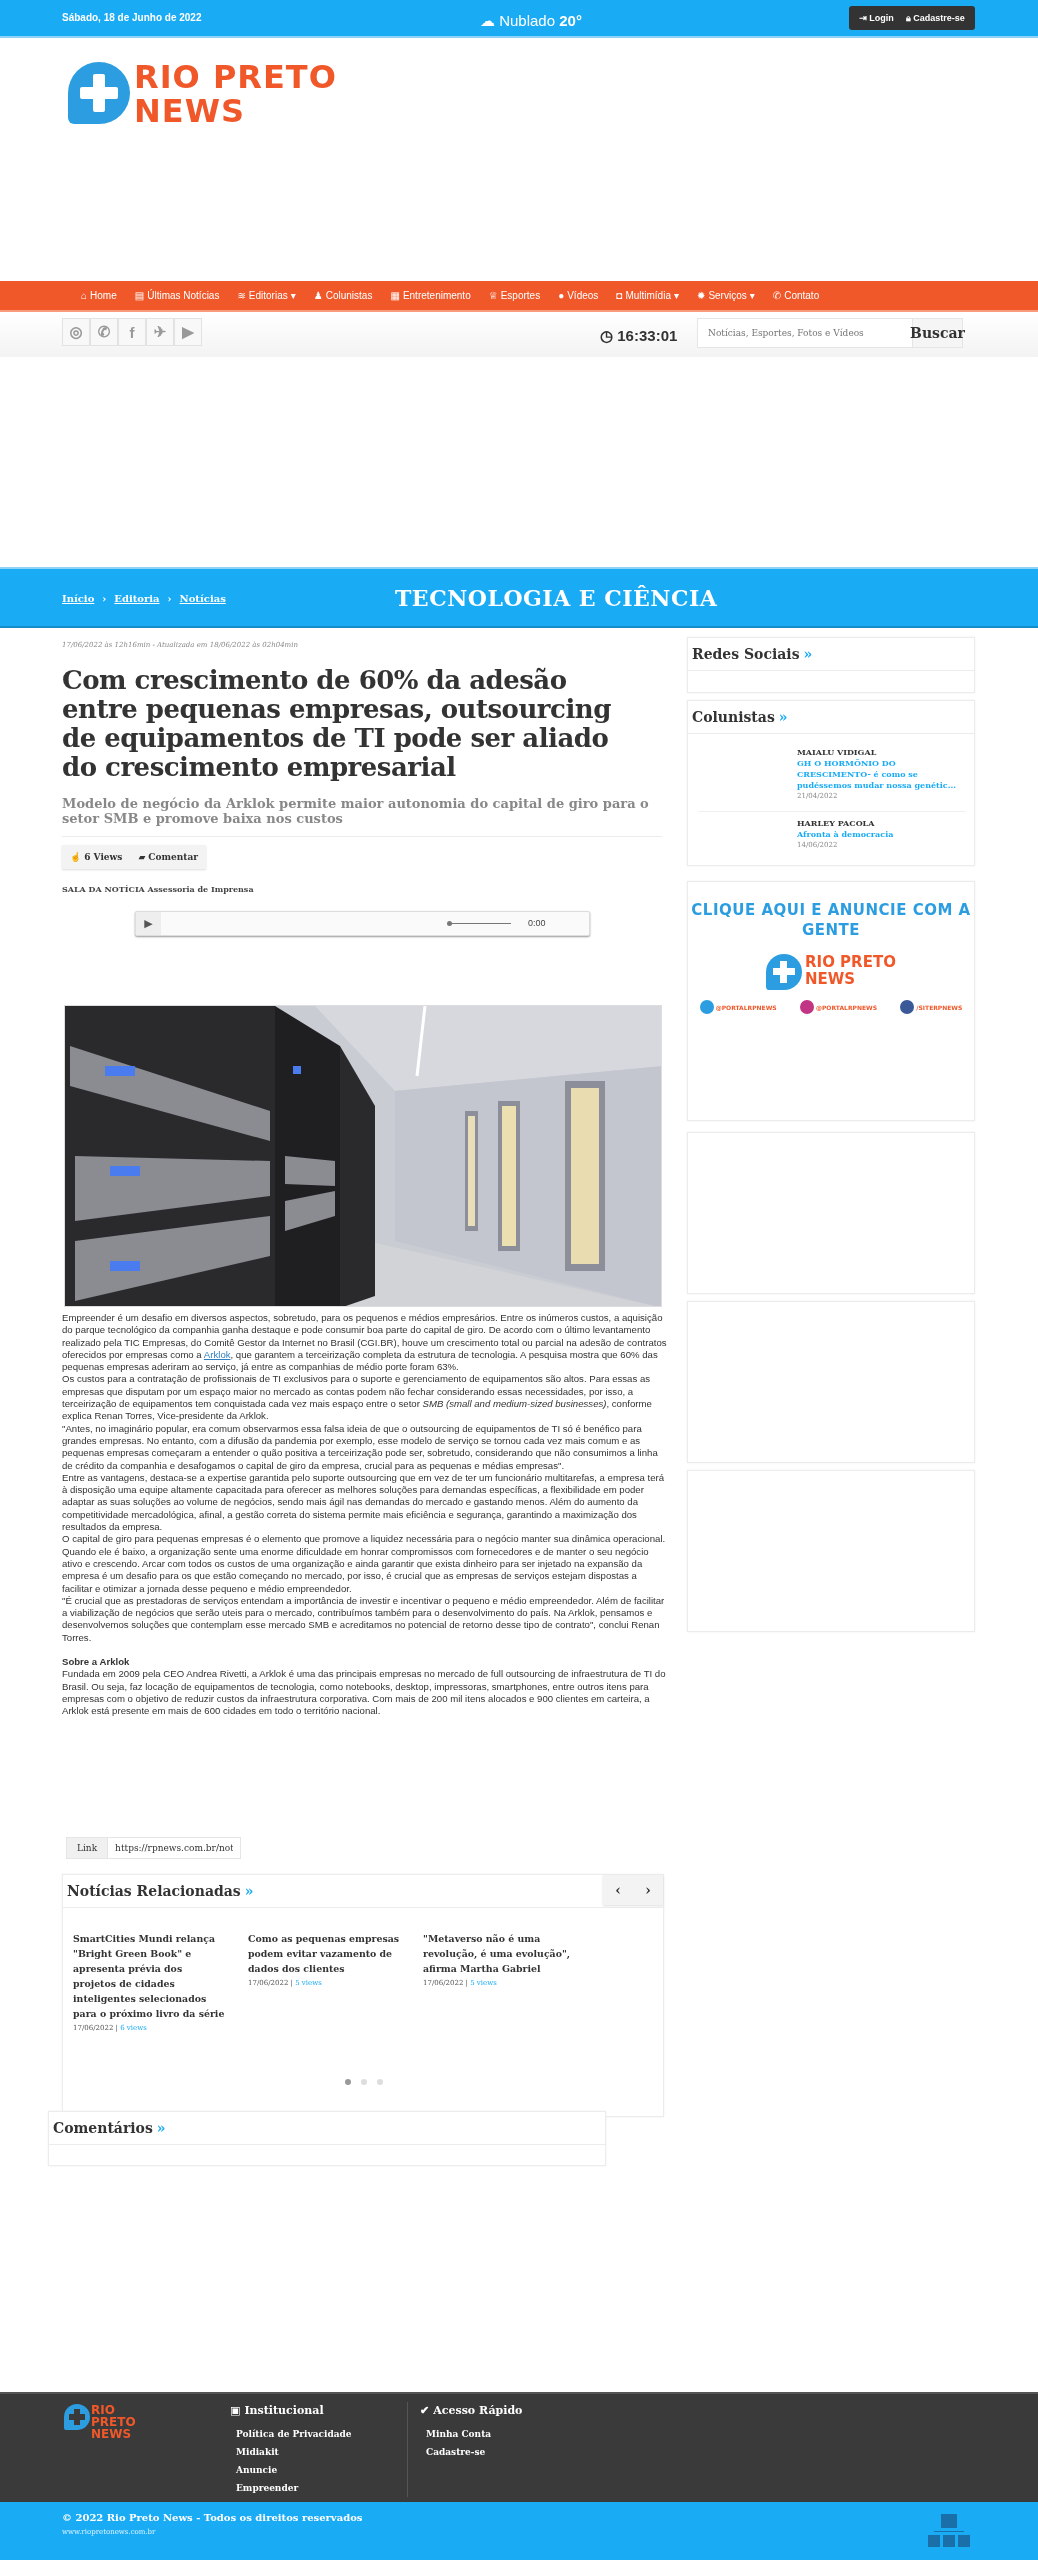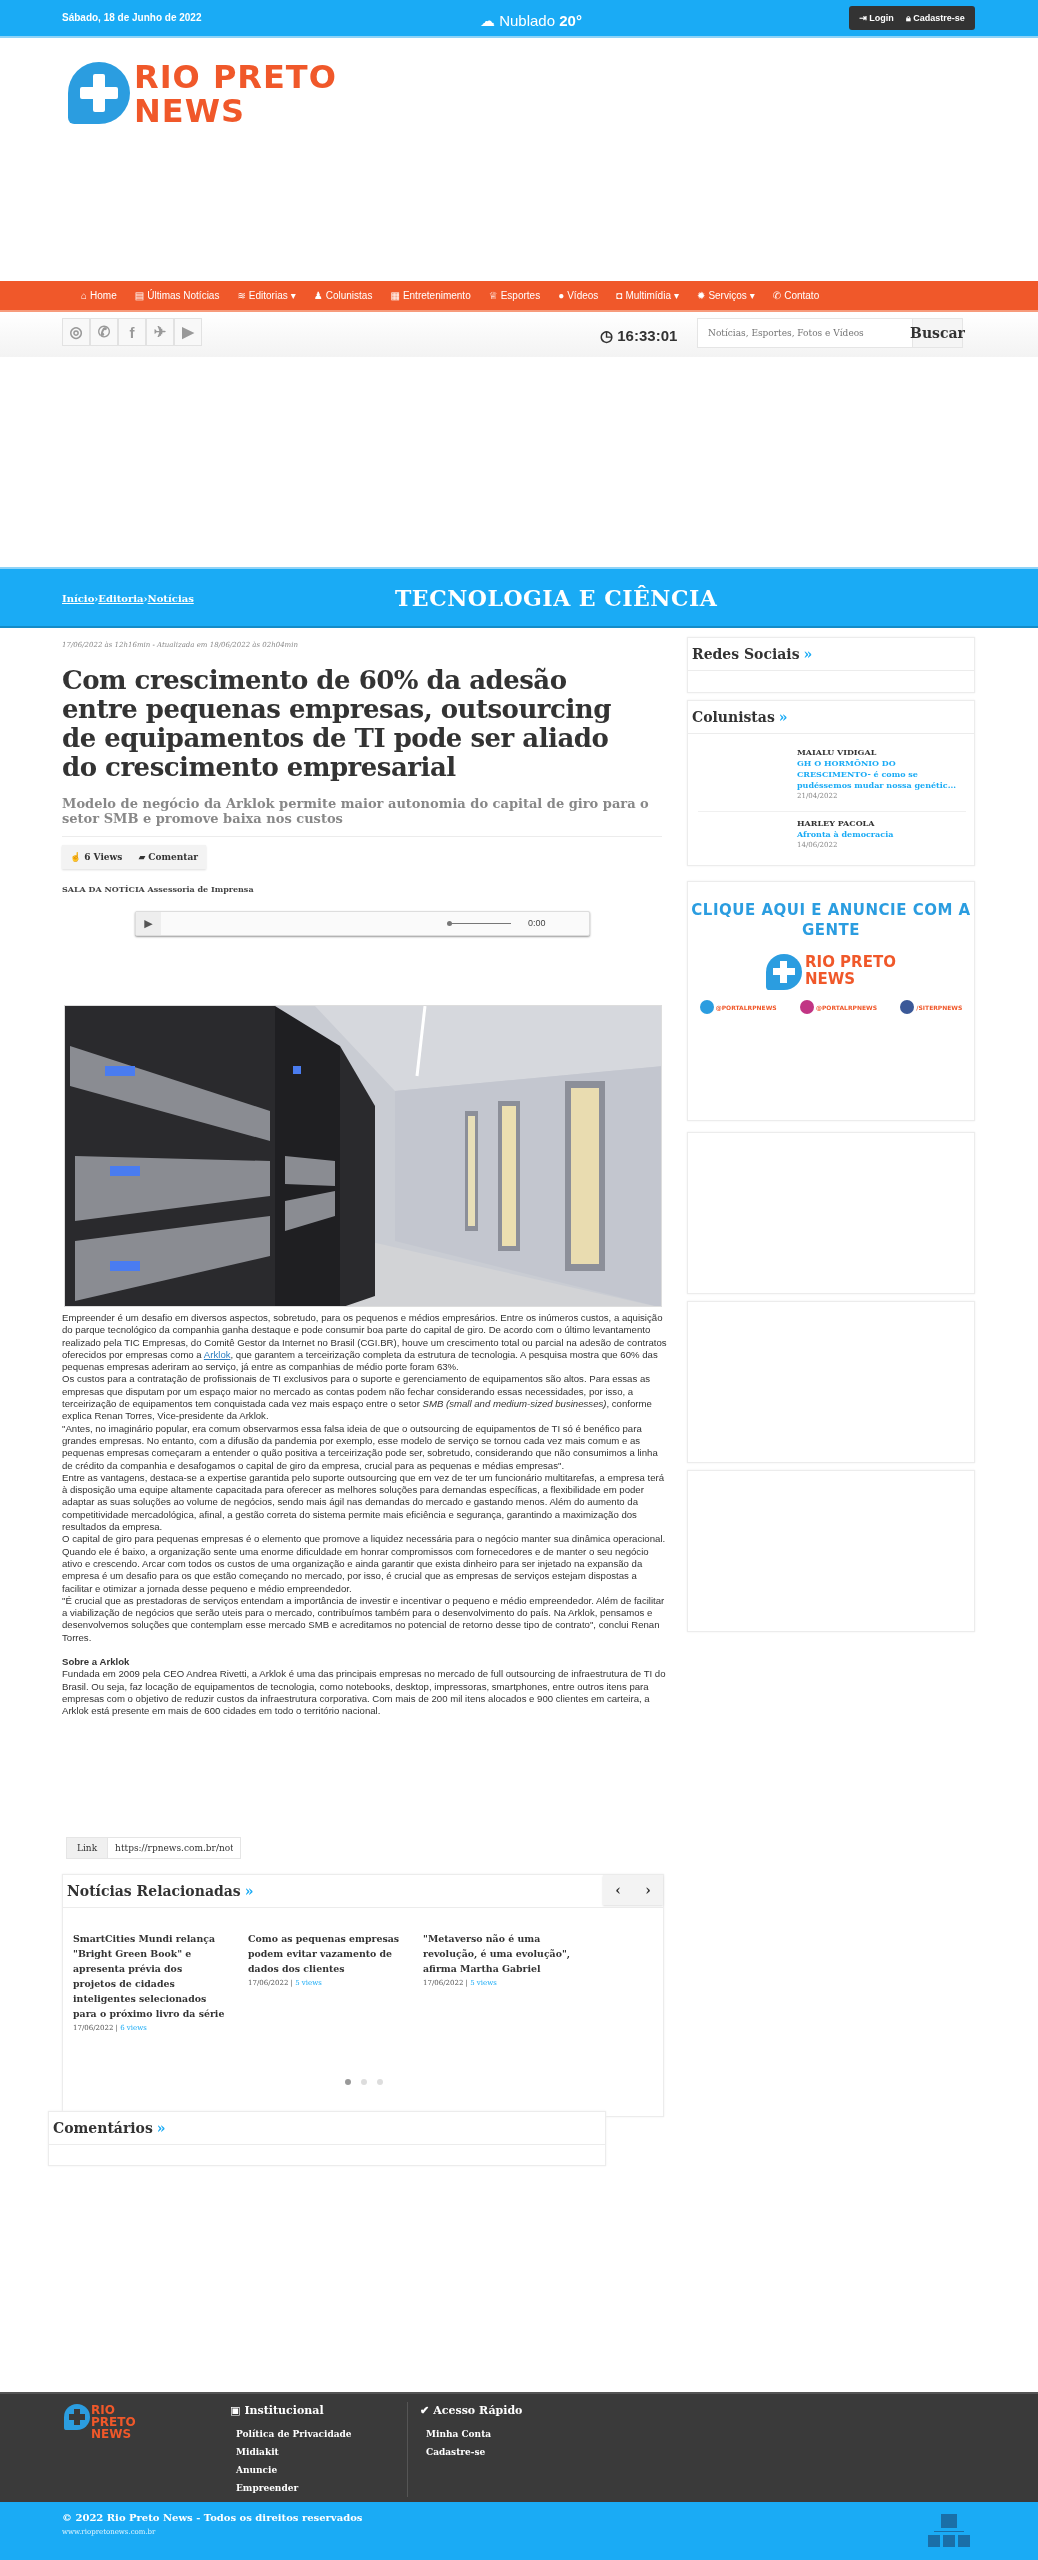--- a/index.html
+++ b/index.html
@@ -18,21 +18,21 @@
 .navbar{position:absolute;left:0;top:281px;width:1038px;height:31px;background:#f0582a;border-bottom:2px solid #f79b7c;display:flex;align-items:center;padding-left:72px;gap:0}
 .navbar .item{color:#fff;font-size:10px;font-family:"Liberation Sans",sans-serif;padding:0 9px;display:flex;align-items:center;gap:3px;white-space:nowrap}
 .subbar{position:absolute;left:0;top:313px;width:1038px;height:44px;background:linear-gradient(#fff,#f3f3f3)}
 .social{position:absolute;left:62px;top:5px;display:flex}
 .social .s{width:28px;height:28px;border:1px solid #e2e2e2;background:#f8f8f8;display:flex;align-items:center;justify-content:center;color:#999;font-size:15px;font-weight:bold;font-family:"Liberation Sans",sans-serif}
 .clock{position:absolute;left:600px;top:14px;font-size:15px;font-weight:bold;color:#333;font-family:"Liberation Sans",sans-serif}
 .search{position:absolute;left:697px;top:5px;width:266px;height:30px;border:1px solid #e5e5e5;background:#fff;display:flex}
 .search input{flex:1;border:none;padding:0 10px;font-size:9px;color:#999;font-family:"DejaVu Serif",serif;outline:none;background:#fff}
 .search .btn{width:50px;background:#f5f5f5;border-left:1px solid #e5e5e5;font-size:14px;font-weight:bold;display:flex;align-items:center;justify-content:center;color:#333}
 .catbar{position:absolute;left:0;top:567px;width:1038px;height:61px;background:#1aabf5;border-top:2px solid #8fd3f7;border-bottom:2px solid #148cc8}
-.crumbs{position:absolute;left:62px;top:24px;font-size:10px;color:#fff;font-weight:bold;display:flex;gap:0}
+.crumbs{position:absolute;left:62px;top:24px;font-size:10px;color:#fff;font-weight:bold;display:flex;gap:8px}
 .crumbs u{text-decoration:underline}
 .cattitle{position:absolute;left:395px;top:16px;font-size:22px;color:#fff;font-weight:bold;letter-spacing:0.5px}
 .meta{position:absolute;left:62px;top:641px;font-size:7px;font-style:italic;color:#888}
 .title{position:absolute;left:62px;top:666px;width:560px;font-size:26px;line-height:29px;font-weight:bold;color:#333;letter-spacing:-0.5px}
 .subtitle{position:absolute;left:62px;top:796px;width:600px;font-size:13px;line-height:15px;color:#888;font-weight:bold}
 .divider{position:absolute;left:62px;top:836px;width:600px;height:1px;background:#ececec}
 .actions{position:absolute;left:62px;top:845px;display:flex;height:24px;background:#f3f3f3;box-shadow:0 1px 2px #ddd}
 .actions .a{display:flex;align-items:center;gap:3px;padding:0 8px;font-size:9px;font-weight:bold;color:#333}
 .byline{position:absolute;left:62px;top:884px;font-size:8px;font-weight:bold;color:#444}
 .audio{position:absolute;left:135px;top:911px;width:455px;height:25px;background:#fafafa;border:1px solid #ddd;box-shadow:0 1px 2px #999;border-radius:2px}

